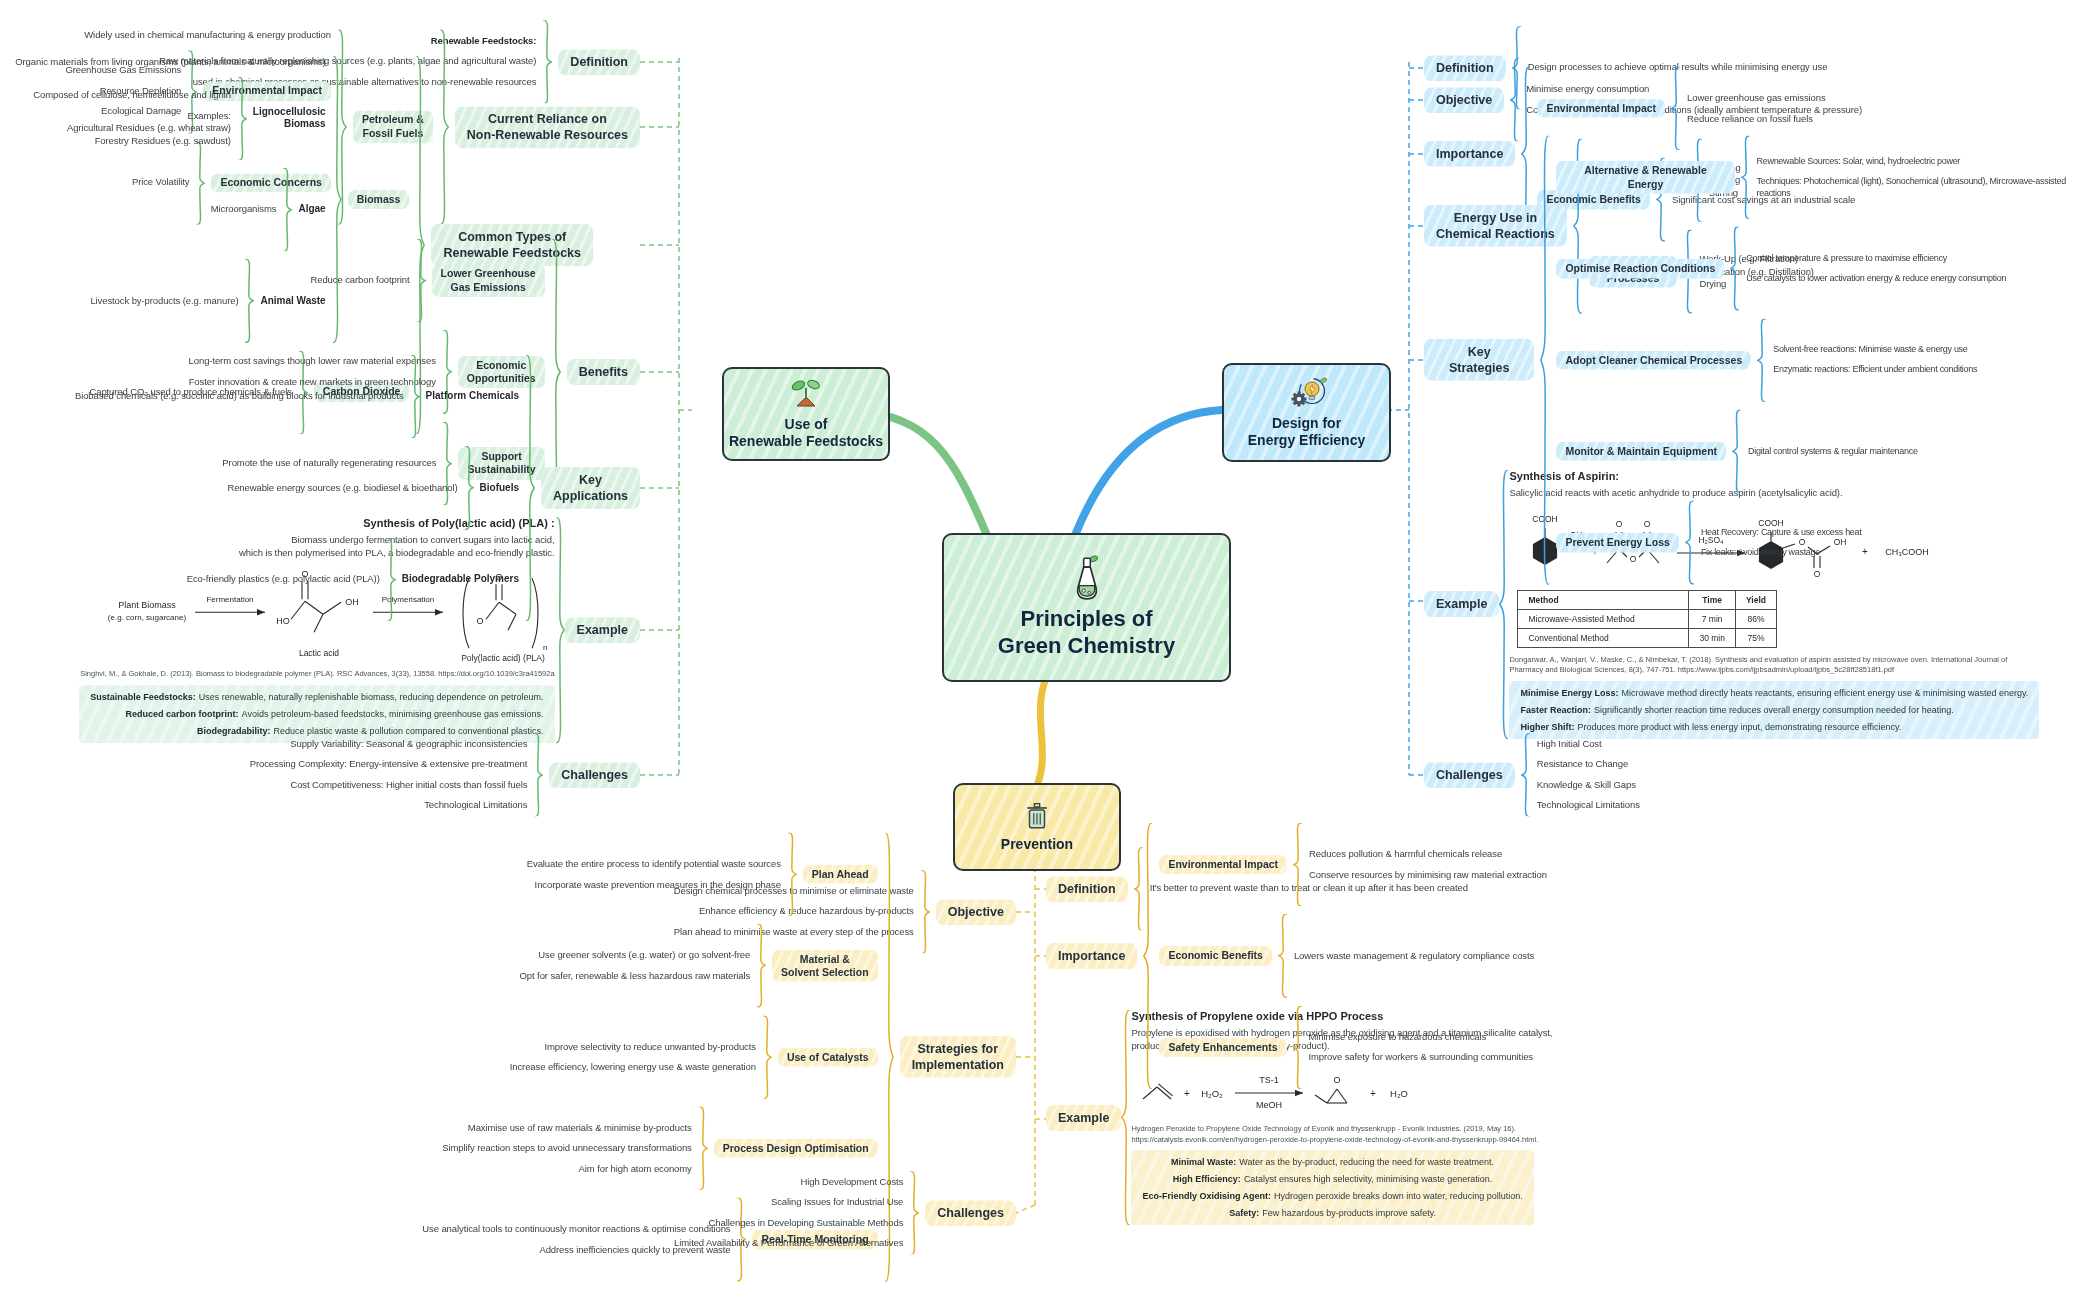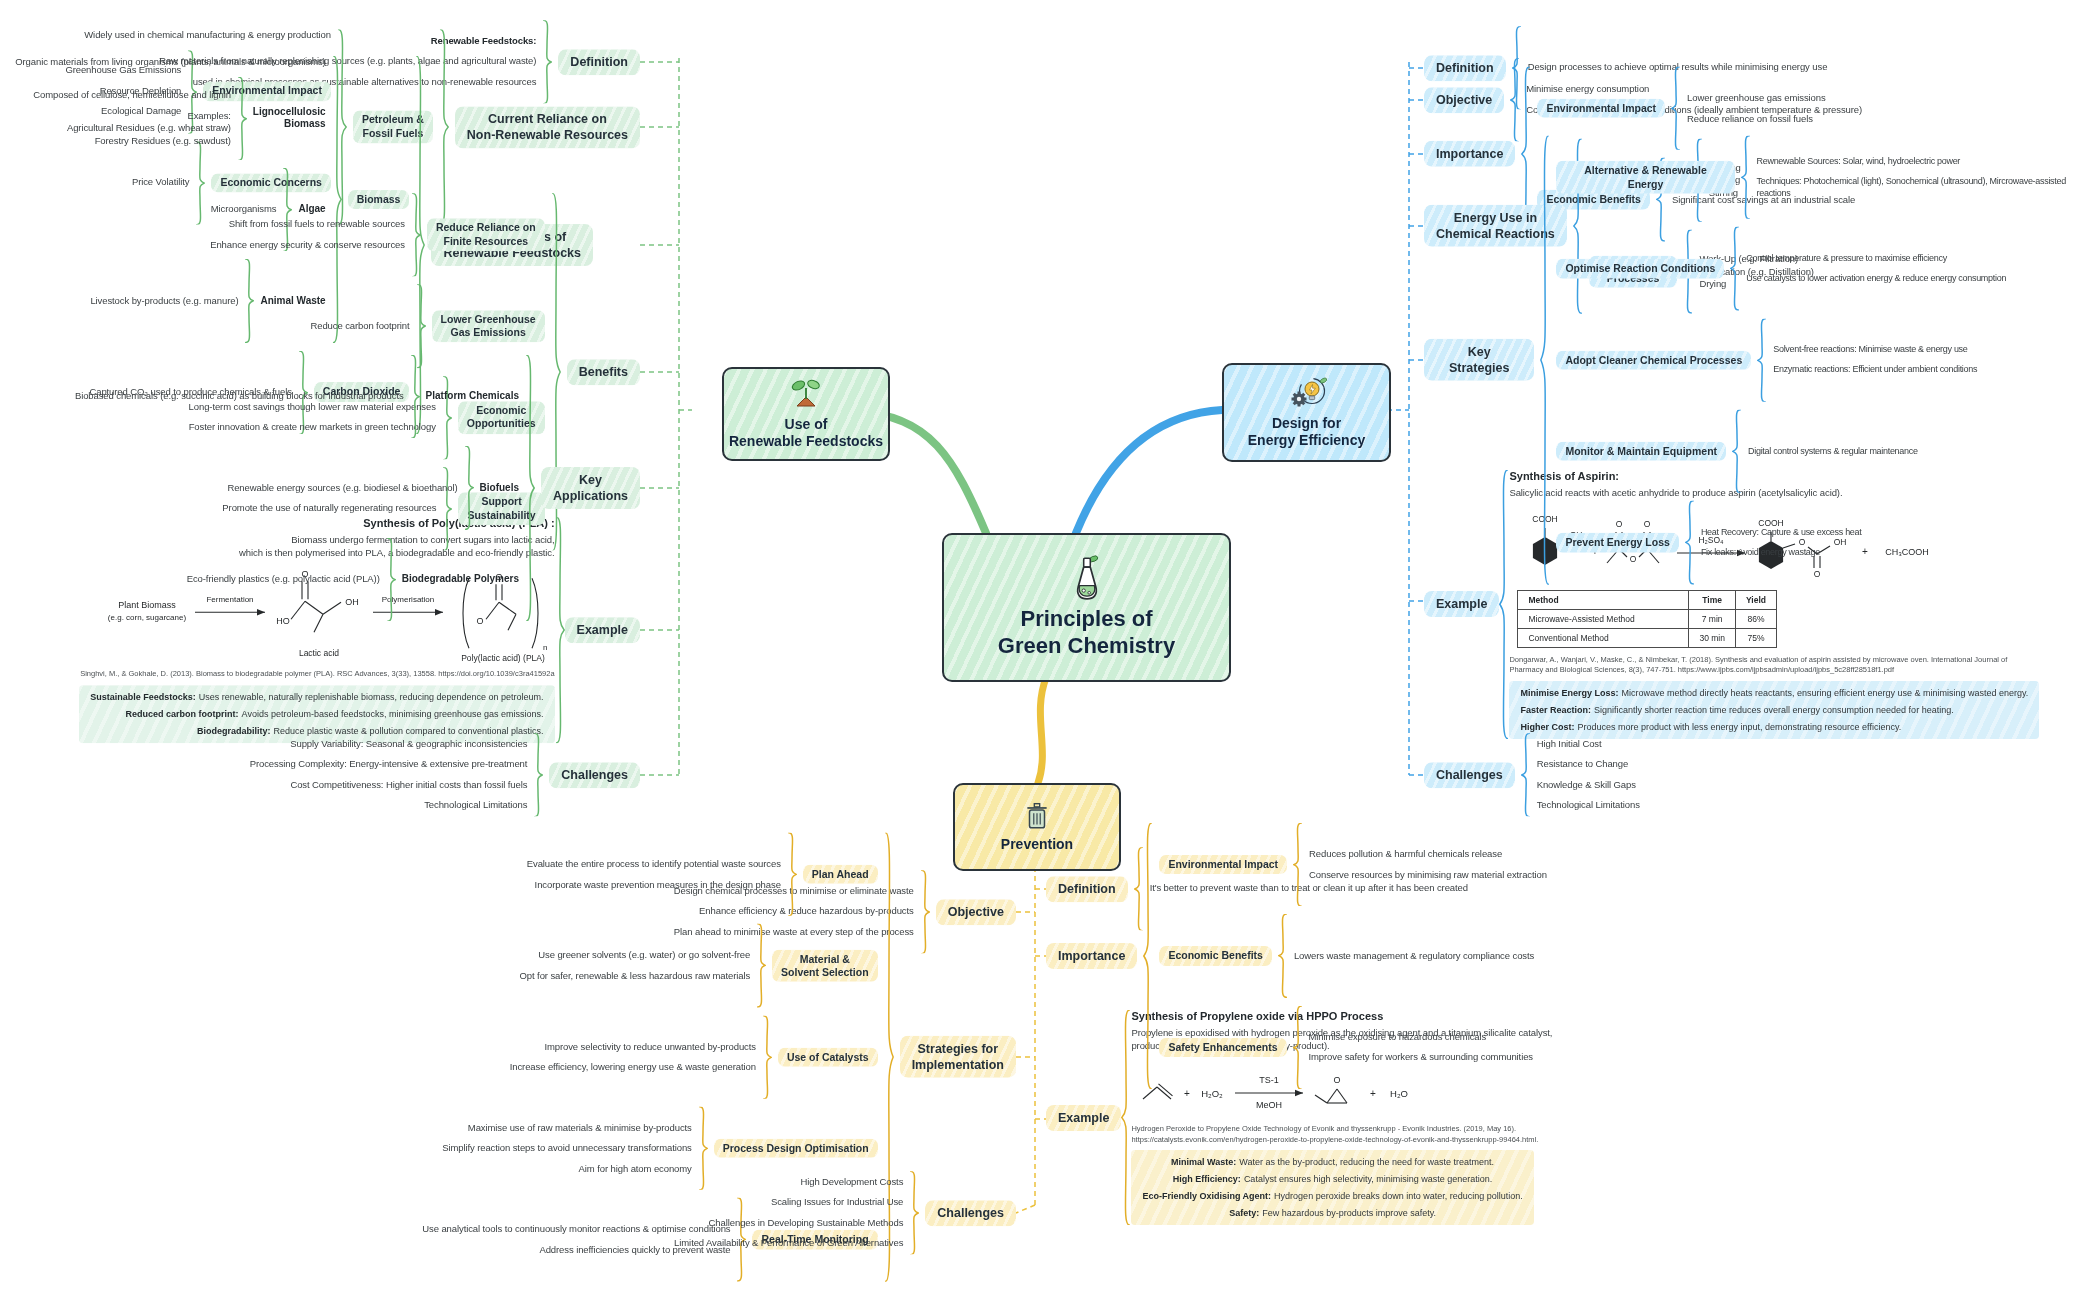--- a/index.html
+++ b/index.html
@@ -236,21 +236,21 @@
           <td class="c">30 min</td>
           <td class="c">75%</td>
         </tr>
       </tbody>
         </table>
       <div class="cite">Dongarwar, A., Wanjari, V., Maske, C., &amp; Nimbekar, T. (2018). Synthesis and evaluation of aspirin assisted by microwave oven. International Journal of
 Pharmacy and Biological Sciences, 8(3), 747-751. https://www.ijpbs.com/ijpbsadmin/upload/ijpbs_5c28ff28518f1.pdf</div>
       <div class="notes notes-blue">
         <div class="note"><b>Minimise Energy Loss:</b><span>Microwave method directly heats reactants, ensuring efficient energy use &amp; minimising wasted energy.</span></div>
         <div class="note"><b>Faster Reaction:</b><span>Significantly shorter reaction time reduces overall energy consumption needed for heating.</span></div>
-        <div class="note"><b>Higher Cost:</b><span>Produces more product with less energy input, demonstrating resource efficiency.</span></div>
+        <div class="note"><b>Higher Shift:</b><span>Produces more product with less energy input, demonstrating resource efficiency.</span></div>
       </div>
     </div>
   </div>
 
   <div class="sec right topanch" style="left:1046px;top:1010px;" data-sec="example">
     <div class="pill secpill p-yellow">Example</div>
     <svg class="brace" viewBox="0 0 12 100" preserveAspectRatio="none">
         <path d="M10,0 C3,0 6,12 6,30 C6,44 8,47 1,50 C8,53 6,56 6,70 C6,88 3,100 10,100" fill="none" stroke="#e2ae27" stroke-width="1.5" vector-effect="non-scaling-stroke" stroke-linecap="round"></path>
       </svg>
     <div class="tcol excol">
@@ -398,31 +398,20 @@
         </svg>
         <div class="pill secpill p-green">Common Types of
 Renewable Feedstocks</div>
       </div>
     </div>
     <div class="sec left" data-sec="benefits" style="right: 1460px; top: 372px;">
       <div class="trow">
         <div class="tcol">
           <div class="trow">
             <div class="tcol">
-              <div class="leaf">Shift from fossil fuels to renewable sources</div>
-              <div class="leaf">Enhance energy security &amp; conserve resources</div>
-            </div>
-            <svg class="brace" viewBox="0 0 12 100" preserveAspectRatio="none">
-              <path d="M2,0 C9,0 6,12 6,30 C6,44 4,47 11,50 C4,53 6,56 6,70 C6,88 9,100 2,100" fill="none" stroke="#66b86f" stroke-width="1.5" vector-effect="non-scaling-stroke" stroke-linecap="round"></path>
-            </svg>
-            <div class="pill p-green">Reduce Reliance on
-Finite Resources</div>
-          </div>
-          <div class="trow">
-            <div class="tcol">
               <div class="leaf">Reduce carbon footprint</div>
             </div>
             <svg class="brace" viewBox="0 0 12 100" preserveAspectRatio="none">
               <path d="M2,0 C9,0 6,12 6,30 C6,44 4,47 11,50 C4,53 6,56 6,70 C6,88 9,100 2,100" fill="none" stroke="#66b86f" stroke-width="1.5" vector-effect="non-scaling-stroke" stroke-linecap="round"></path>
             </svg>
             <div class="pill p-green">Lower Greenhouse
 Gas Emissions</div>
           </div>
           <div class="trow">
             <div class="tcol">

